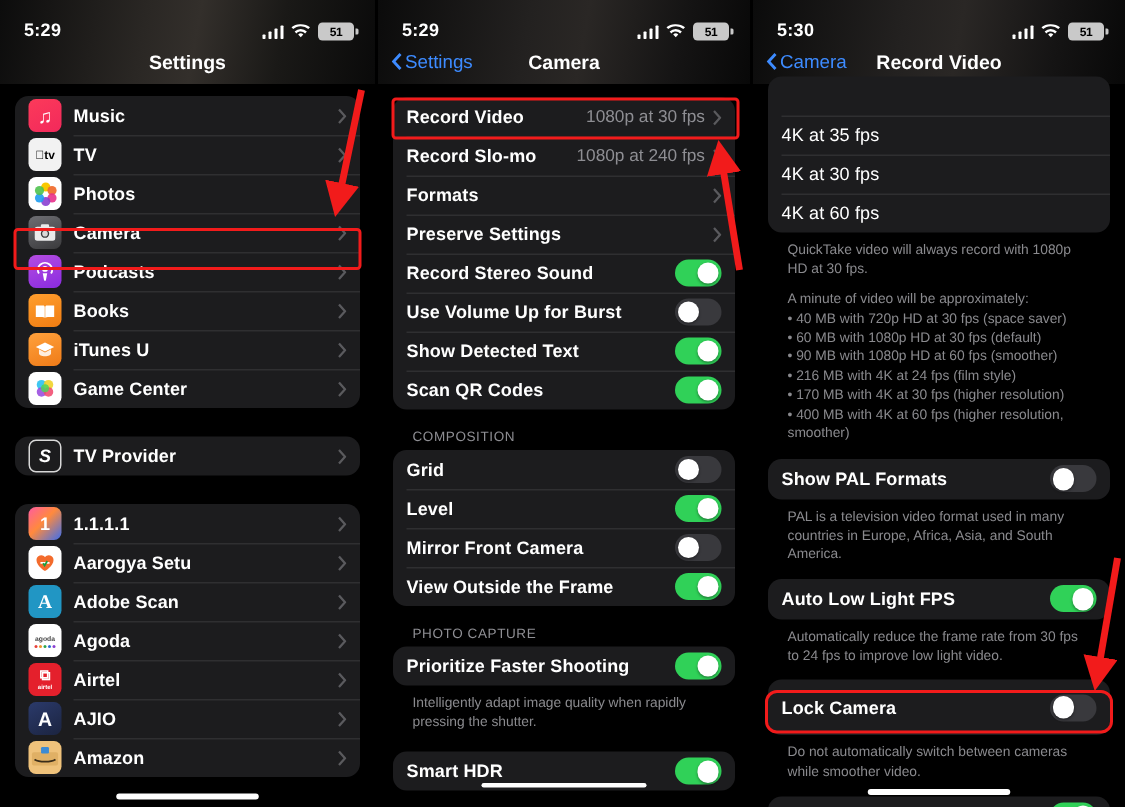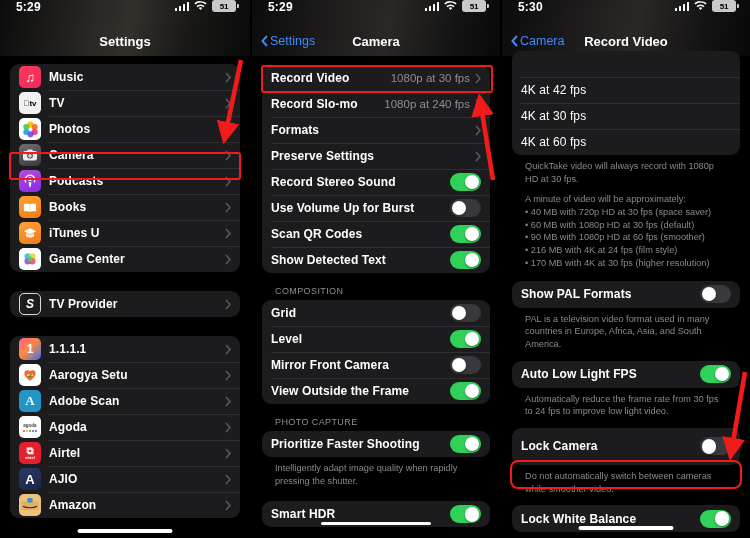--- a/index.html
+++ b/index.html
@@ -10,21 +10,21 @@
     color:#fff;
     overflow:hidden;
     position:relative;
   }
   .screens { display:flex; width:750px; height:538px; }
   .phone { width:250px; height:538px; position:relative; overflow:hidden; background:#000; }
   .phone + .phone { border-left:2px solid #000; }
 
   
   .statusbar {
-    height:27px; display:flex; align-items:flex-start;
+    height:27px; display:flex; align-items:flex-end;
     justify-content:space-between; padding:0 14px 0 16px;
     position:relative; z-index:3;
   }
   .sb-time { font-size:12px; font-weight:bold; letter-spacing:.2px; color:#fff; }
   .sb-right { display:flex; align-items:center; gap:5px; }
   .bars { display:flex; align-items:flex-end; gap:1.5px; height:9px; }
   .bars i { display:block; width:2.5px; background:#fff; border-radius:.5px; }
   .bars i:nth-child(1){height:3px;} .bars i:nth-child(2){height:5px;}
   .bars i:nth-child(3){height:7px;} .bars i:nth-child(4){height:9px;}
   .wifi { width:13px; height:10px; position:relative; }
@@ -415,25 +415,25 @@
         </div>
         <div class="row" style="height:26px">
           <span class="row-label">Record Stereo Sound</span>
           <span class="tgl on"></span>
         </div>
         <div class="row" style="height:26px">
           <span class="row-label">Use Volume Up for Burst</span>
           <span class="tgl off"></span>
         </div>
         <div class="row" style="height:26px">
+          <span class="row-label">Show Detected Text</span>
+          <span class="tgl on"></span>
+        </div>
+        <div class="row" style="height:26px">
           <span class="row-label">Scan QR Codes</span>
-          <span class="tgl on"></span>
-        </div>
-        <div class="row" style="height:26px">
-          <span class="row-label">Show Detected Text</span>
           <span class="tgl on"></span>
         </div>
       </div>
 
       <div class="sect-hdr">COMPOSITION</div>
       <div class="group" style="margin-top:0">
         <div class="row" style="height:26px">
           <span class="row-label">Grid</span>
           <span class="tgl off"></span>
         </div>
@@ -511,37 +511,38 @@
           </svg>
         <span>Camera</span>
       </div>
       <div class="nav-title">Record Video</div>
     </div>
 
     <div class="content" style="margin-top:-4px">
       <div class="group" style="margin-top:0">
         <div class="row" style="height:8px;overflow:hidden"></div>
         <div class="row" style="height:26px">
-          <span class="row-label reg">4K at 42 fps</span>
+          <span class="row-label reg">4K at 35 fps</span>
         </div>
         <div class="row" style="height:26px">
           <span class="row-label reg">4K at 30 fps</span>
         </div>
         <div class="row" style="height:26px">
           <span class="row-label reg">4K at 60 fps</span>
         </div>
       </div>
 
       <div class="footnote">QuickTake video will always record with 1080p HD at 30 fps.</div>
       <div class="footnote bullets" style="padding-top:8px">A minute of video will be approximately:</div>
       <div class="footnote bullets" style="padding-top:0">• 40 MB with 720p HD at 30 fps (space saver)</div>
       <div class="footnote bullets" style="padding-top:0">• 60 MB with 1080p HD at 30 fps (default)</div>
       <div class="footnote bullets" style="padding-top:0">• 90 MB with 1080p HD at 60 fps (smoother)</div>
       <div class="footnote bullets" style="padding-top:0">• 216 MB with 4K at 24 fps (film style)</div>
       <div class="footnote bullets" style="padding-top:0">• 170 MB with 4K at 30 fps (higher resolution)</div>
+      <div class="footnote bullets" style="padding-top:0">• 400 MB with 4K at 60 fps (higher resolution, smoother)</div>
 
       <div class="group" style="margin-top:11px">
         <div class="row" style="height:27px">
           <span class="row-label">Show PAL Formats</span>
           <span class="tgl off"></span>
         </div>
       </div>
       <div class="footnote">PAL is a television video format used in many countries in Europe, Africa, Asia, and South America.</div>
 
       <div class="group" style="margin-top:10px">

